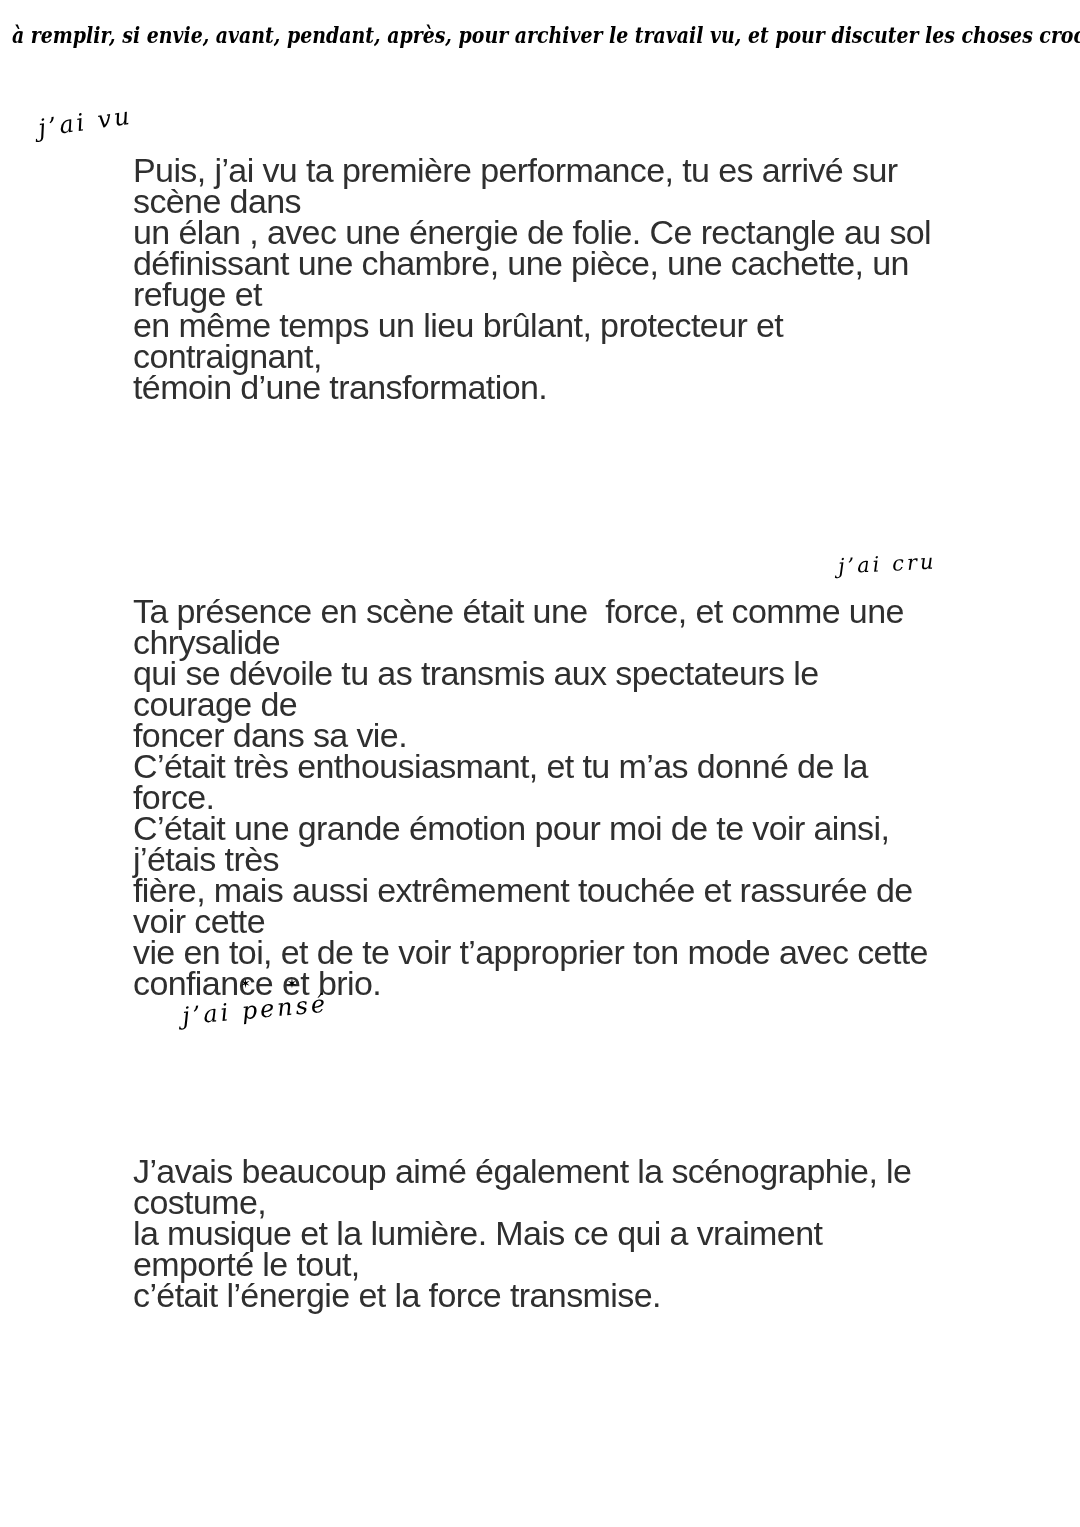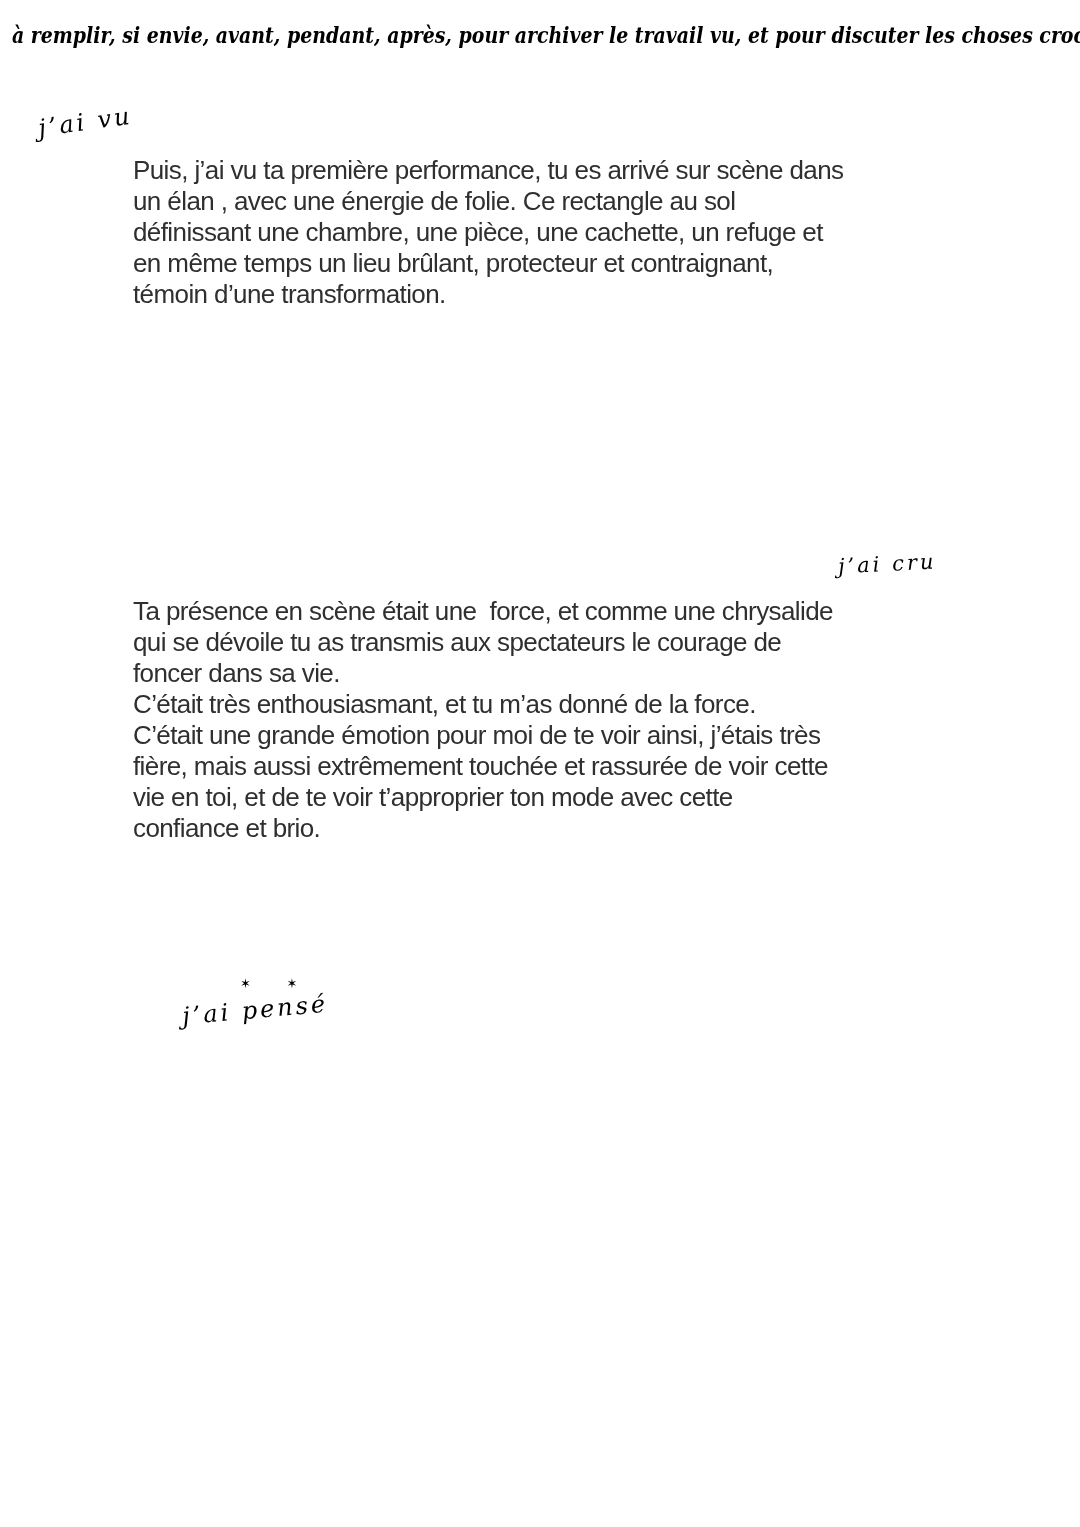--- a/index.html
+++ b/index.html
@@ -21,21 +21,21 @@
     font-size: 22px;
     color: #000000;
     white-space: nowrap;
     transform: scaleX(0.86);
     transform-origin: left top;
   }
   .para {
     position: absolute;
     left: 133px;
     width: 810px;
-    font-size: 26px;
+    font-size: 34px;
     line-height: 31px;
     letter-spacing: -0.6px;
     color: #2f2f2f;
     white-space: pre-wrap;
   }
   .para-1 { top: 155px; }
   .para-2 { top: 596px; }
   .para-3 { top: 1156px; }
   .hand-label {
     position: absolute;
@@ -81,14 +81,17 @@
 C’était très enthousiasmant, et tu m’as donné de la force.
 C’était une grande émotion pour moi de te voir ainsi, j’étais très
 fière, mais aussi extrêmement touchée et rassurée de voir cette
 vie en toi, et de te voir t’approprier ton mode avec cette
 confiance et brio.</div>
 
   <div class="star-decoration">✶ ✶</div>
 
   <div class="hand-label label-pense">j’ai pensé</div>
 
+  <div class="para para-3">J’avais beaucoup aimé également la scénographie, le costume,
+la musique et la lumière. Mais ce qui a vraiment emporté le tout,
+c’était l’énergie et la force transmise.</div>
 
 </div>
 
 </body></html>

